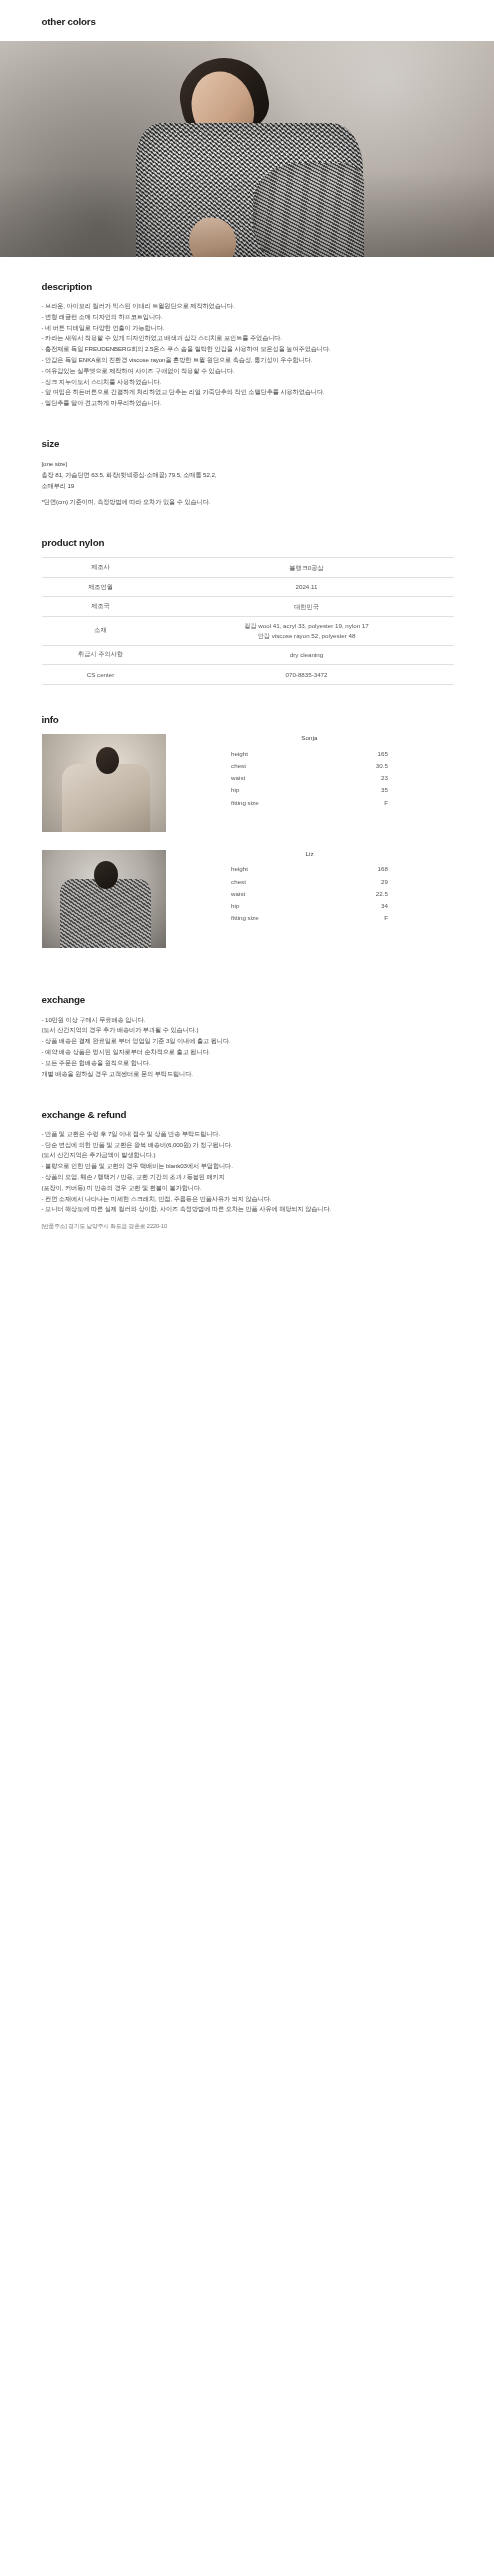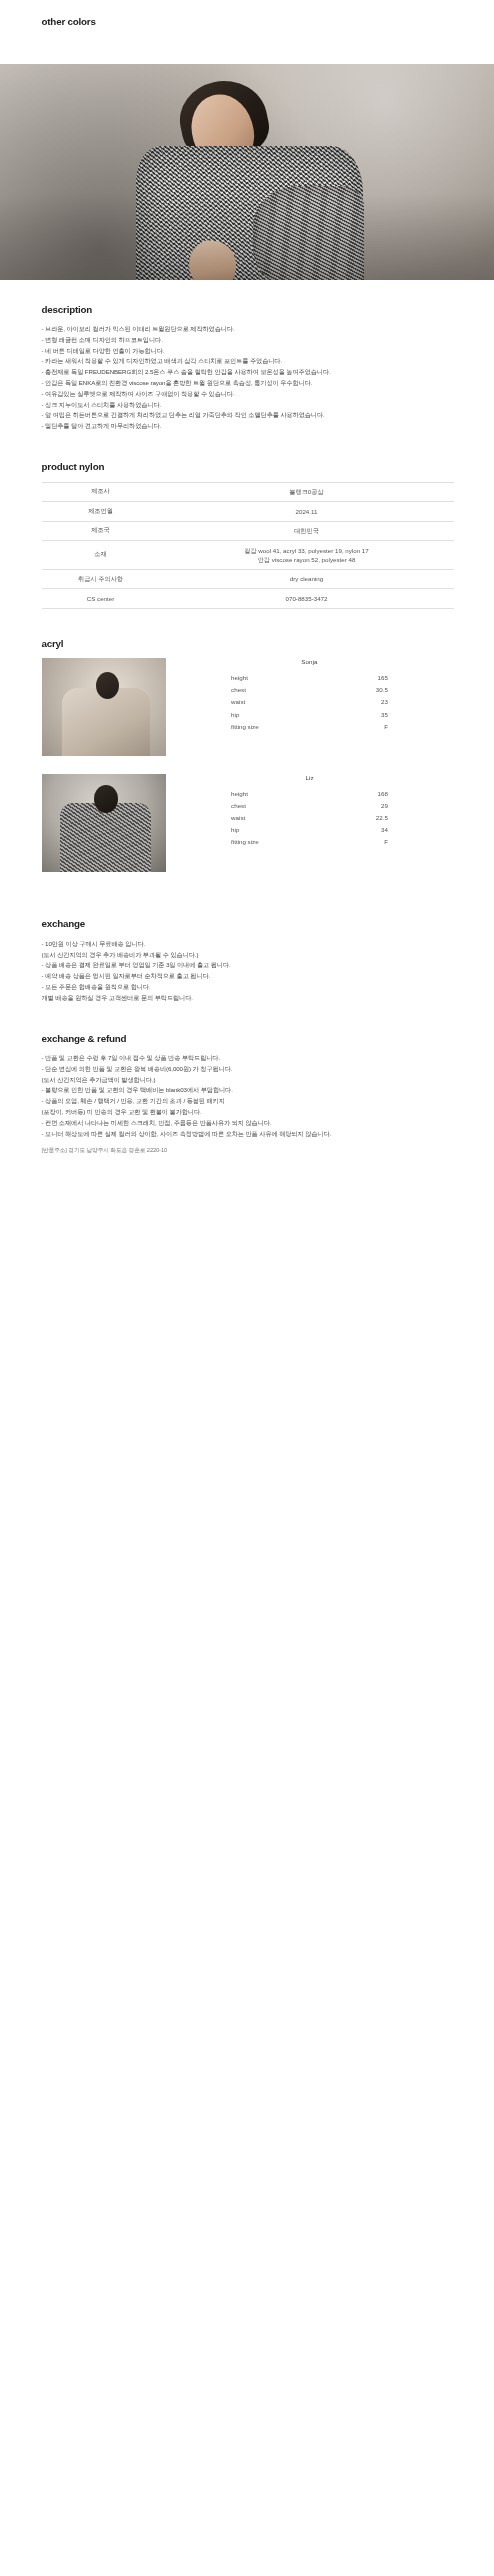--- a/index.html
+++ b/index.html
@@ -21,21 +21,21 @@
   }
   h2.section-title {
     font-size: 9.8px;
     font-weight: bold;
     letter-spacing: -0.2px;
     color: #222;
     margin: 0 0 9.3px 0;
   }
   .top-title {
     padding-top: 15.5px;
-    padding-bottom: 28px;
+    padding-bottom: 5px;
   }
   .hero {
     width: 495px;
     height: 216px;
     overflow: hidden;
     position: relative;
     background: #b9b4ae;
   }
   
   .hero-photo {
@@ -295,20 +295,29 @@
       <li>- 카라는 새워서 착용할 수 있게 디자인하였고 배색과 삼각 스티치로 포인트를 주었습니다.</li>
       <li>- 충전재로 독일 FREUDENBERG회의 2.5온스 쿠스 솜을 릴탁한 안감을 사용하여 보온성을 높여주었습니다.</li>
       <li>- 안감은 독일 ENKA로의 친환경 viscose rayon을 혼방한 트윌 원단으로 촉습성, 통기성이 우수합니다.</li>
       <li>- 여유감있는 실루엣으로 제작하여 사이즈 구애없이 착용할 수 있습니다.</li>
       <li>- 싱크 지누이도서 스티치를 사용하였습니다.</li>
       <li>- 앞 여밈은 히든버튼으로 간결하게 처리하였고 단추는 리얼 가죽단추와 작인 소맬단추를 사용하였습니다.</li>
       <li>- 밑단추를 달아 견고하게 마무리하였습니다.</li>
     </ul>
   </div>
 
+  <div class="inner section">
+    <h2 class="section-title">size</h2>
+    <div class="size-lines">
+      <p>[one size]</p>
+      <p>총장 81, 가슴단면 63.5, 화장(뒷넥중심-소매끝) 79.5, 소매통 52.2,</p>
+      <p>소매부리 19</p>
+      <p class="size-note">*단면(cm) 기준이며, 측정방법에 따라 오차가 있을 수 있습니다.</p>
+    </div>
+  </div>
 
   <div class="inner section">
     <h2 class="section-title">product nylon</h2>
     <table class="info">
       <tbody>
         <tr>
           <th>제조사</th>
           <td>블랭크0공삼</td>
         </tr>
         <tr>
@@ -330,21 +339,21 @@
         </tr>
         <tr>
           <th>CS center</th>
           <td>070-8835-3472</td>
         </tr>
       </tbody>
     </table>
   </div>
 
   <div class="inner section">
-    <h2 class="section-title">acryl</h2>
+    <h2 class="section-title">info</h2>
 
     <div class="model-block">
       <div class="model-photo a">
         <div class="m-coat"></div>
         <div class="m-head"></div>
       </div>
       <div class="model-spec">
         <div class="model-name">Sonja</div>
         <table class="spec">
           <tbody>

